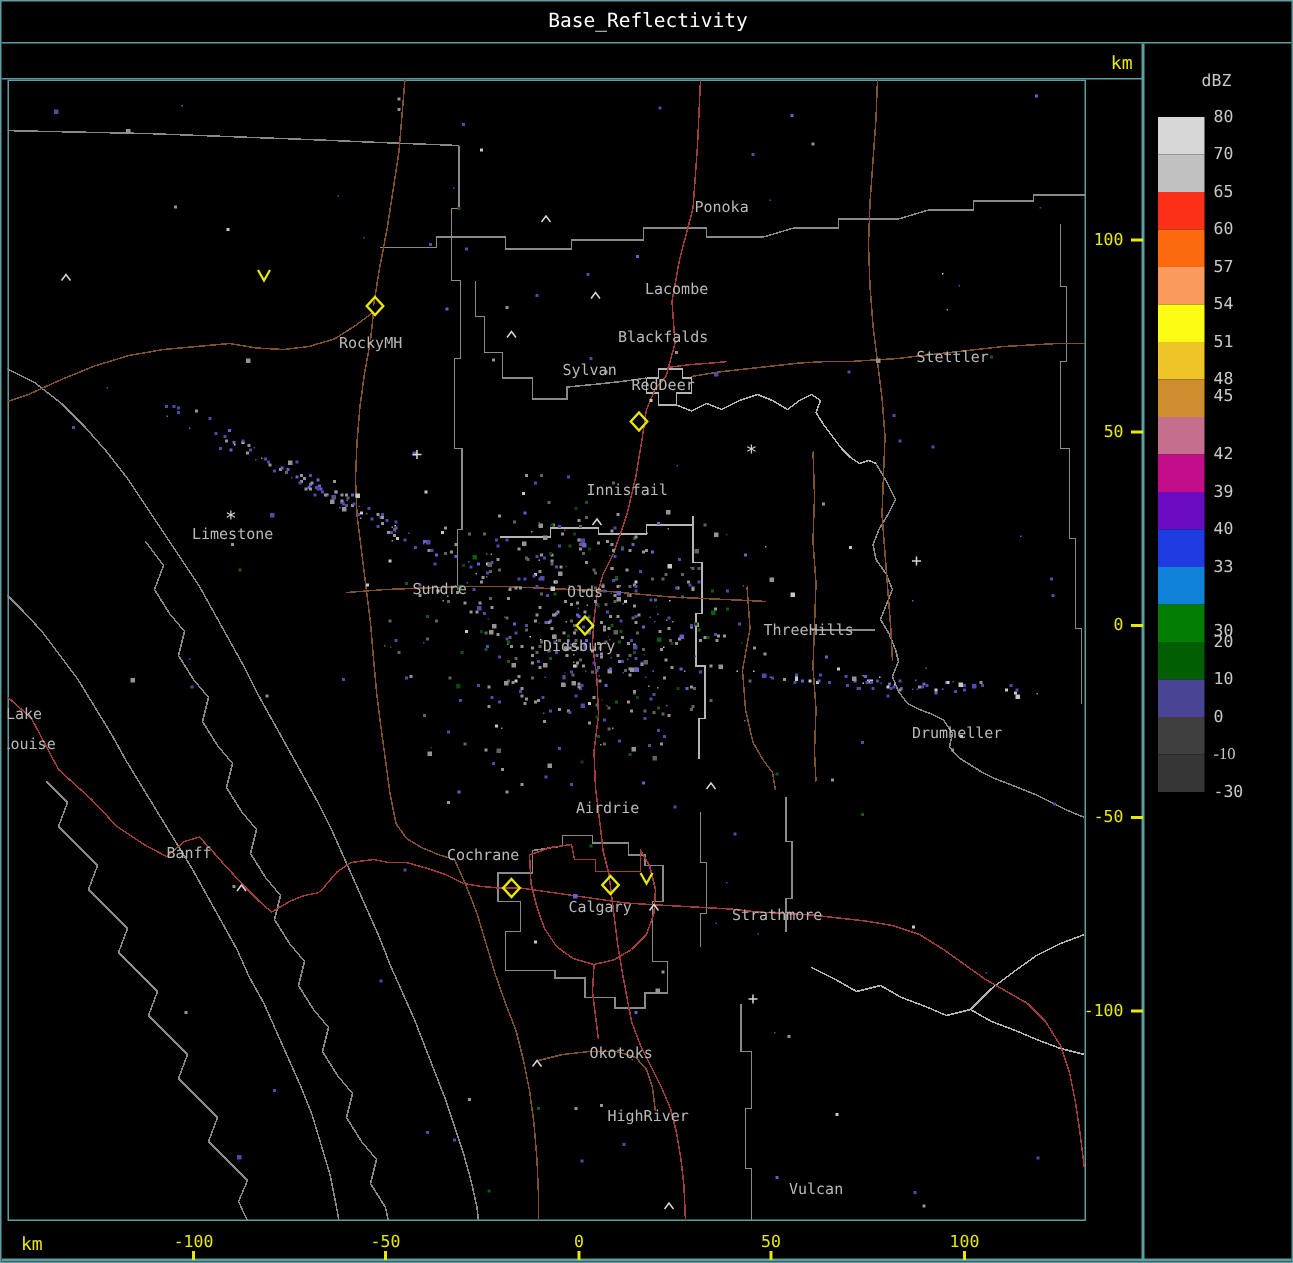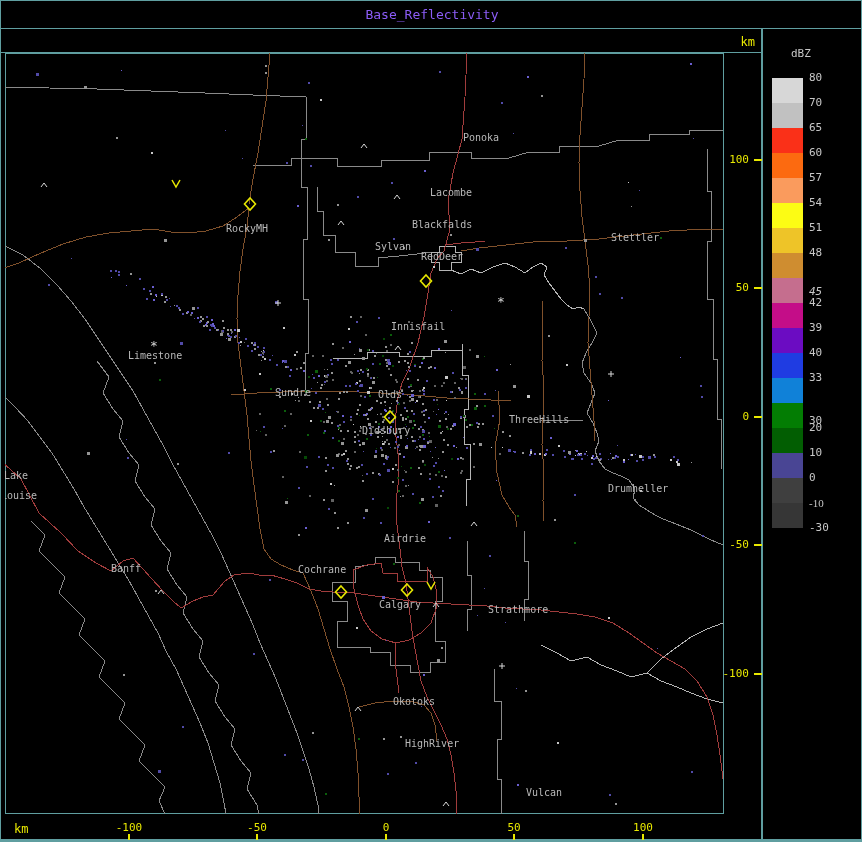--- a/index.html
+++ b/index.html
@@ -5,33 +5,33 @@
   html,body{margin:0;padding:0;background:#000;}
   .screen{
     position:relative;width:862px;height:842px;background:#000;
     font-family:"DejaVu Sans Mono","Liberation Mono",monospace;
     overflow:hidden;box-sizing:border-box;border:1px solid #5f9ea0;
   }
   .abs{position:absolute;}
   .title-bar{
     left:0;top:0;width:862px;height:28px;box-sizing:border-box;
     border-bottom:1px solid #5f9ea0;
-    color:#8b5cf6;font-size:13px;line-height:27px;text-align:center;
+    color:#ffffff;font-size:13px;line-height:27px;text-align:center;
   }
   .info-bar-line{left:0;top:51px;width:761px;height:1px;background:#5f9ea0;}
   .timestamp{left:10px;top:33px;color:#e8e800;font-size:13px;white-space:pre;}
   .km-top{left:722px;top:34px;width:32px;color:#e8e800;font-size:12px;text-align:right;}
   .divider-v{left:760px;top:28px;width:2px;height:812px;background:#5f9ea0;}
   .bottom-rule{left:0;top:838px;width:862px;height:2px;background:#5f9ea0;}
   .map-frame{
     left:4px;top:52px;width:719px;height:761px;box-sizing:border-box;
     border:1px solid #5f9ea0;background:#000;
   }
   .map-svg{position:absolute;left:4px;top:52px;}
-  .dbz-label{left:790px;top:46px;width:40px;color:#c8c8c8;font-size:11px;}
+  .dbz-label{left:790px;top:46px;width:40px;color:#c8c8c8;font-size:11px;text-align:center;}
   .cb-box{position:absolute;}
   .cb-label{position:absolute;color:#c8c8c8;font-size:11px;height:14px;line-height:14px;}
   .rt-label{position:absolute;color:#e8e800;font-size:11px;width:46px;text-align:right;height:14px;line-height:14px;}
   .rt-tick{position:absolute;background:#e8e800;width:8px;height:2px;}
   .bt-label{position:absolute;color:#e8e800;font-size:11px;width:44px;text-align:center;height:13px;line-height:13px;}
   .bt-tick{position:absolute;background:#e8e800;width:2px;height:6px;}
   .km-bottom{left:13px;top:821px;color:#e8e800;font-size:12px;}
   svg text{font-family:"DejaVu Sans Mono","Liberation Mono",monospace;}
 </style>
 </head>
@@ -1001,21 +1001,21 @@
       <div class="cb-label" style="left: 808px; top: 145px;">60</div>
       <div class="cb-box" style="left: 771px; top: 177px; width: 31px; height: 25px; background: rgb(250, 155, 93);"></div>
       <div class="cb-label" style="left: 808px; top: 170px;">57</div>
       <div class="cb-box" style="left: 771px; top: 202px; width: 31px; height: 25px; background: rgb(252, 252, 20);"></div>
       <div class="cb-label" style="left: 808px; top: 195px;">54</div>
       <div class="cb-box" style="left: 771px; top: 227px; width: 31px; height: 25px; background: rgb(238, 196, 40);"></div>
       <div class="cb-label" style="left: 808px; top: 220px;">51</div>
       <div class="cb-box" style="left: 771px; top: 252px; width: 31px; height: 25px; background: rgb(207, 141, 48);"></div>
       <div class="cb-label" style="left: 808px; top: 245px;">48</div>
       <div class="cb-box" style="left: 771px; top: 277px; width: 31px; height: 25px; background: rgb(197, 110, 142);"></div>
-      <div class="cb-label" style="left: 808px; top: 284px; font-style: italic;">45</div>
+      <div class="cb-label" style="left: 808px; top: 256px;">45</div>
       <div class="cb-box" style="left: 771px; top: 302px; width: 31px; height: 25px; background: rgb(196, 13, 136);"></div>
       <div class="cb-label" style="left: 808px; top: 295px;">42</div>
       <div class="cb-box" style="left: 771px; top: 327px; width: 31px; height: 25px; background: rgb(107, 12, 194);"></div>
       <div class="cb-label" style="left: 808px; top: 320px;">39</div>
       <div class="cb-box" style="left: 771px; top: 352px; width: 31px; height: 25px; background: rgb(31, 60, 226);"></div>
       <div class="cb-label" style="left: 808px; top: 345px;">40</div>
       <div class="cb-box" style="left: 771px; top: 377px; width: 31px; height: 25px; background: rgb(16, 129, 216);"></div>
       <div class="cb-label" style="left: 808px; top: 370px;">33</div>
       <div class="cb-box" style="left: 771px; top: 402px; width: 31px; height: 25px; background: rgb(3, 125, 3);"></div>
       <div class="cb-label" style="left: 808px; top: 395px; margin-top: 18px;">30</div>

